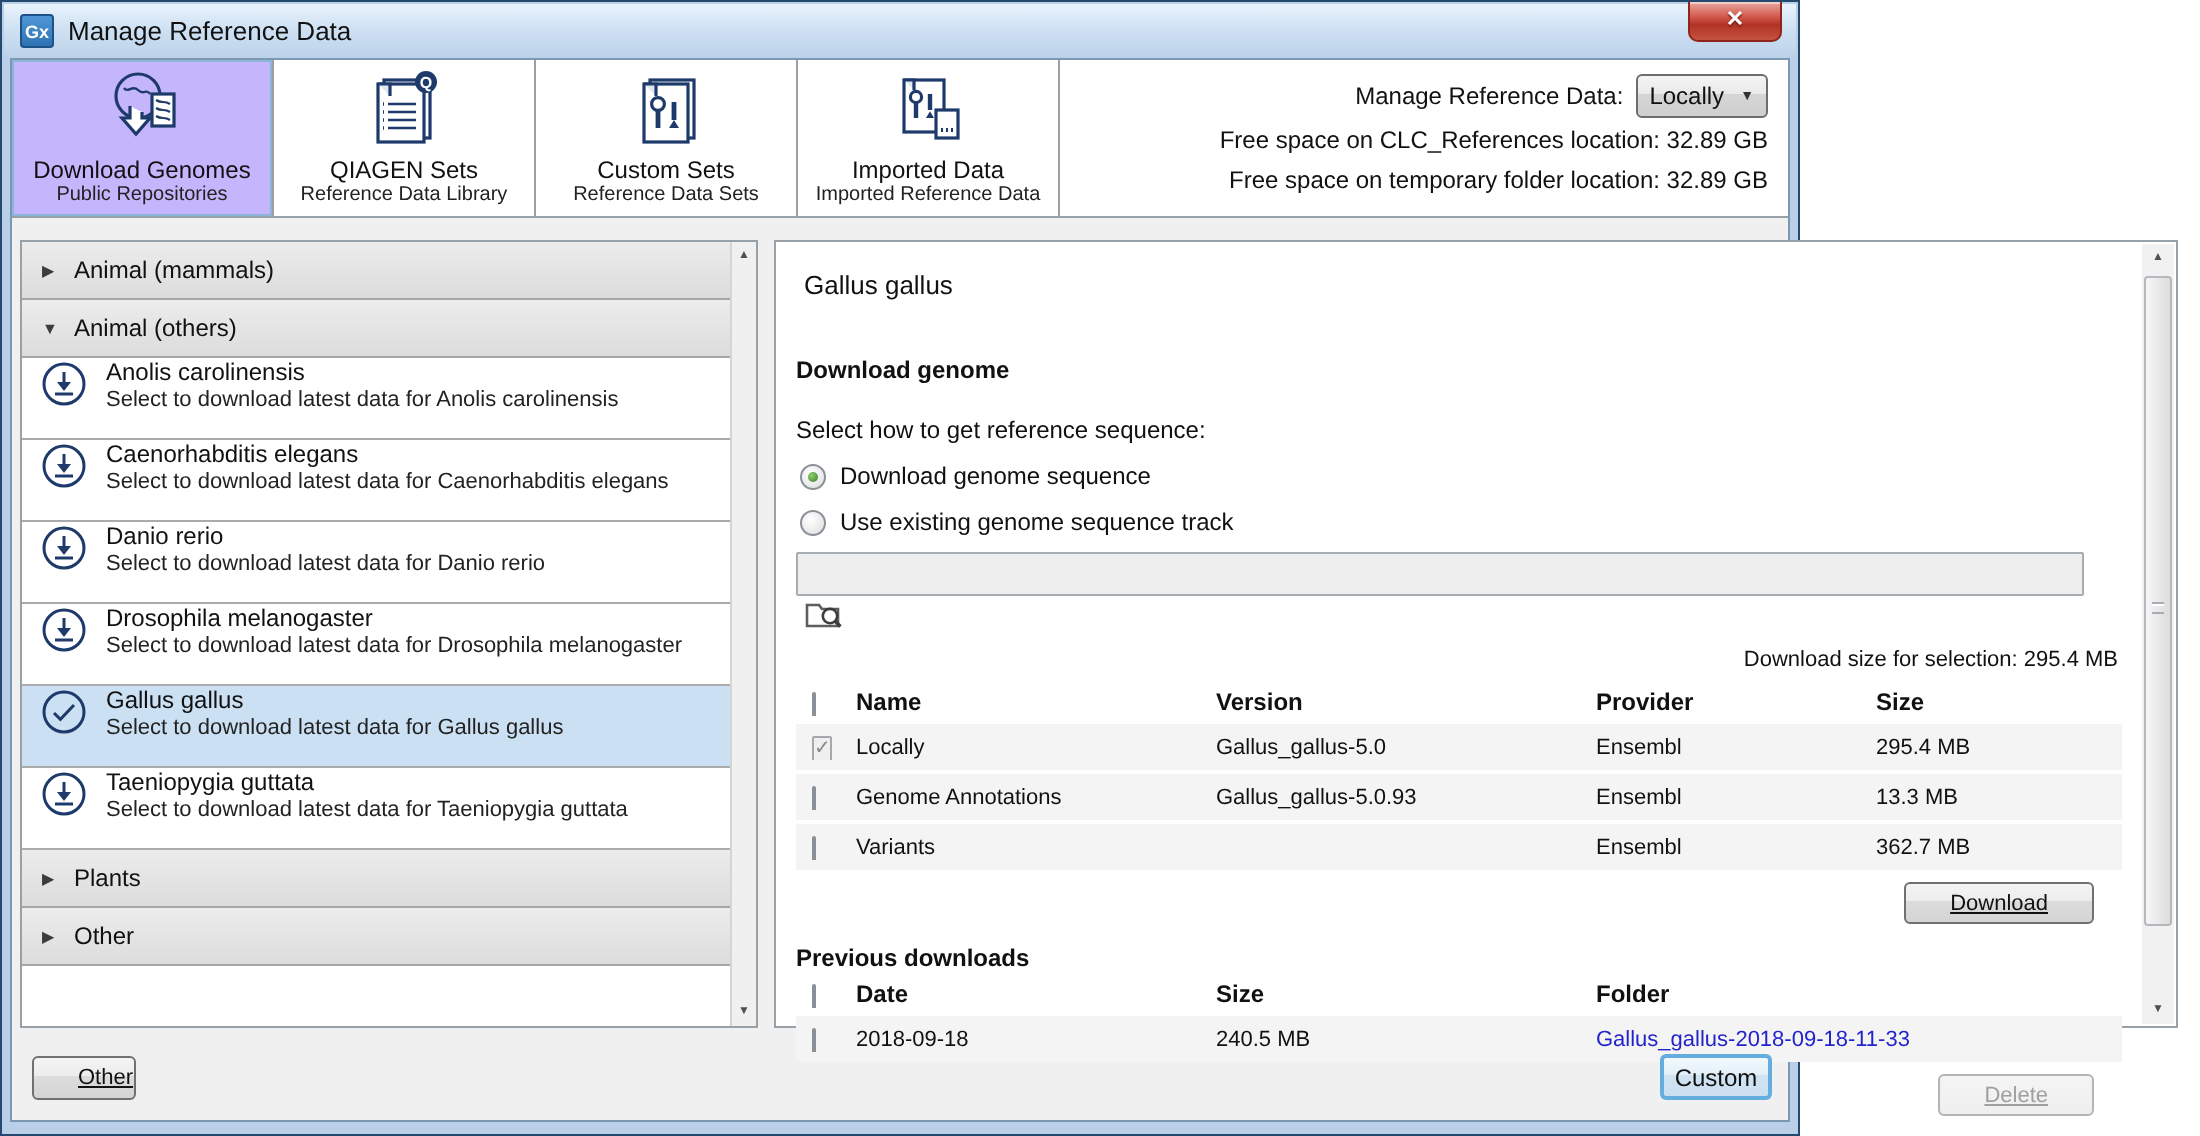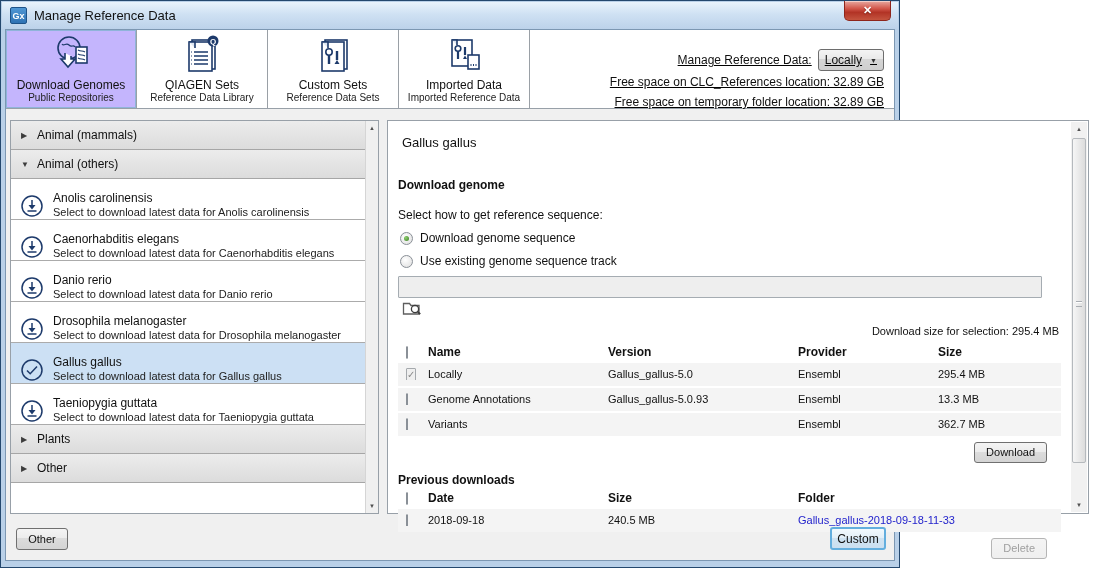--- a/index.html
+++ b/index.html
@@ -29,40 +29,40 @@
     border-bottom:1px solid #98a0a8; }
   .tabs { position:absolute; left:0; top:0; bottom:0; display:flex; }
   .tab { width:131px; height:100%; border-right:1px solid #9aa0a6; display:flex;
     flex-direction:column; align-items:center; justify-content:flex-end;
     padding-bottom:4px; cursor:pointer; background:#fff; }
   .tab.selected { background:#c4b5fd; box-shadow:inset 0 0 0 1px #8fb4d9; }
   .tab .ticon { flex:1; display:flex; align-items:center; justify-content:center; }
   .tab .tlabel { font-size:12px; color:#111; line-height:13px; }
   .tab .tsub { font-size:10px; color:#222; line-height:12px; }
 
-  .tb-right { position:absolute; right:10px; top:18px; text-align:right;text-decoration:underline; }
+  .tb-right { position:absolute; right:10px; top:6px; text-align:right; }
   .tb-row1 { display:flex; align-items:center; justify-content:flex-end; height:24px; }
   .tb-label { font-size:12px; color:#111; margin-right:6px; }
   .dropdown { min-width:64px; height:22px; border:1px solid #6d6d6d; border-radius:3px;
     background:linear-gradient(#f4f4f4,#e9e9e9 45%,#d5d5d5 46%,#cfcfcf);
     font-size:12px; color:#111; display:flex; align-items:center; justify-content:space-between;
     padding:0 6px; cursor:pointer; }
   .dropdown .arr { font-size:7px; color:#333; margin-left:8px; }
   .tb-line { font-size:12px; color:#111; line-height:20px; }
 
   
   .sidebar { position:absolute; left:4px; top:90px; width:369px; bottom:46px;
     background:#fff; border:1px solid #98a0a8; }
   .sb-content { position:absolute; left:0; top:0; right:13px; bottom:0; overflow:hidden; }
   .sb-group { height:29px; background:linear-gradient(#ececec,#dcdcdc);
     border-bottom:1px solid #a6a6a6; display:flex; align-items:center; padding-left:10px;
     font-size:12px; color:#111; cursor:pointer; }
   .sb-group .tri { font-size:8px; color:#3c3c3c; width:16px; }
   .sb-item { height:41px; background:#fff; border-bottom:1px solid #ababab;
-    display:flex; align-items:flex-end; padding-left:8px; cursor:pointer; }
+    display:flex; align-items:flex-start; padding-left:8px; cursor:pointer; }
   .sb-item.selected { background:#cce0f4; }
   .sb-item .iico { width:26px; height:26px; margin-right:8px; flex:0 0 auto; }
   .sb-item .t1 { font-size:12px; color:#111; line-height:15px; }
   .sb-item .t2 { font-size:11px; color:#222; line-height:13px; }
   .sb-scroll { position:absolute; right:0; top:0; bottom:0; width:13px; background:#f0f0f0;
     border-left:1px solid #d5d5d5; }
   .scroll-arrow { position:absolute; left:0; width:100%; height:14px; text-align:center;
     font-size:6px; color:#505050; line-height:14px; cursor:pointer; }
 
   
@@ -98,23 +98,23 @@
     grid-template-columns:28px 180px 190px 1fr; align-items:center; }
   .thead { height:22px; font-size:12px; font-weight:bold; color:#111; background:#fff; }
   .trow { height:23px; font-size:11px; color:#111; background:#f4f4f4; margin-bottom:2px; }
   .tcell { padding-left:2px; overflow:hidden; white-space:nowrap; }
   .cb { width:13px; height:13px; border:1px solid #8a9097; background:#fff; margin-left:6px;
     font-size:10px; line-height:11px; text-align:center; color:#8a8a8a; cursor:pointer;
     border-radius:1px; }
   .cb.checked-disabled { background:#efefef; border-color:#a5a9ad; }
   .link { color:#2323cc; cursor:pointer; }
 
-  .btn { height:21px; padding:0 11px; font-size:11px; color:#111;
+  .btn { height:21px; padding:0 22px; font-size:11px; color:#111;
     background:linear-gradient(#f4f4f4,#ececec 45%,#dcdcdc 46%,#d4d4d4);
-    border:1px solid #707070; border-radius:3px; cursor:pointer; font-family:inherit; }
+    border:1px solid #707070; border-radius:3px; cursor:pointer; font-family:inherit;text-decoration:underline; }
   .btn-row { text-align:right; margin:6px 14px 0 0; }
   .btn[disabled] { color:#9f9f9f; border-color:#b5b5b5;
     background:linear-gradient(#f4f4f4,#efefef); cursor:default; }
 
   .ph { margin-top:10px; }
 
   
   .btn-help { position:absolute; left:10px; bottom:10px; width:52px; height:22px; }
   .btn-close { position:absolute; right:8px; bottom:10px; width:56px; height:23px;
     border:2px solid #63aede; border-radius:3px;

